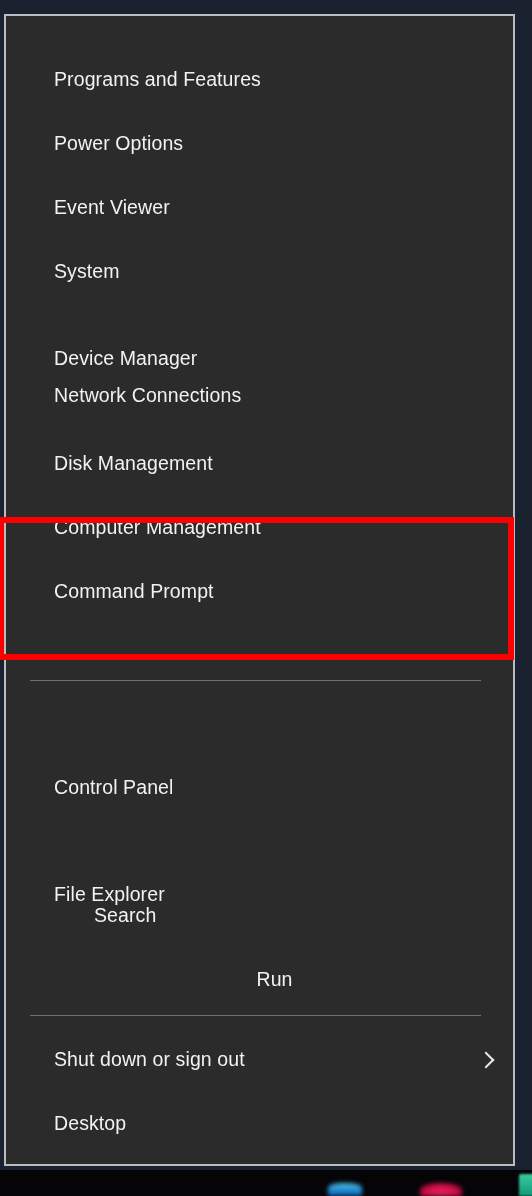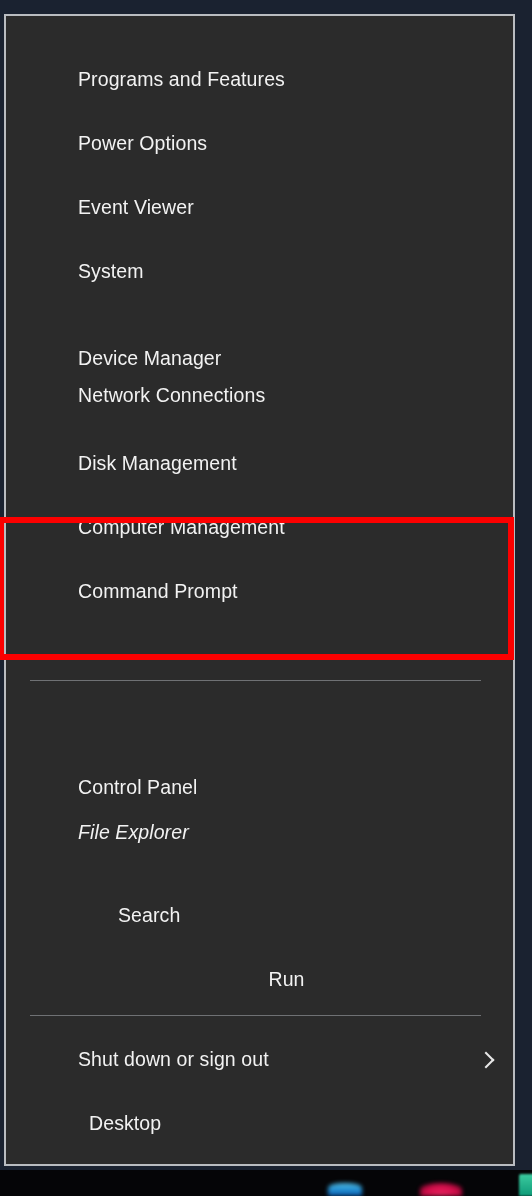--- a/index.html
+++ b/index.html
@@ -82,21 +82,21 @@
   }
 
   .menu-item {
     position: absolute;
     left: 0;
     width: 100%;
     height: 64px;
     display: flex;
     align-items: center;
     box-sizing: border-box;
-    padding-left: 72px;
+    padding-left: 48px;
     padding-right: 18px;
     cursor: default;
   }
   .menu-item .label {
     font-size: 19.5px;
     font-weight: 300;
     letter-spacing: .1px;
     color: #f2f2f2;
     line-height: 1;
     white-space: nowrap;
@@ -177,34 +177,34 @@
         </div>
         <div class="menu-item" style="top: 480px;">
           <span class="label">Computer Management</span>
         </div>
         <div class="menu-item" style="top: 544px;">
           <span class="label">Command Prompt</span>
         </div>
         <div class="menu-item" style="top: 740px;">
           <span class="label">Control Panel</span>
         </div>
-        <div class="menu-item" style="top: 785px; font-style: italic;">
+        <div class="menu-item" style="top: 847px;">
           <span class="label">File Explorer</span>
         </div>
         <div class="menu-item" style="top: 868px; margin-left: 40px;">
           <span class="label">Search</span>
         </div>
         <div class="menu-item" style="top: 932px; justify-content: center;">
           <span class="label">Run</span>
         </div>
         <div class="menu-item" style="top: 1012px;">
           <span class="label">Shut down or sign out</span>
           <span class="chevron"></span>
         </div>
-        <div class="menu-item" style="top: 1076px; margin-left: 11px;">
+        <div class="menu-item" style="top: 1076px;">
           <span class="label">Desktop</span>
         </div>
       </div>
   </div>
 
   <div id="annotation-box"></div>
 
 </div>
 
 </body></html>

